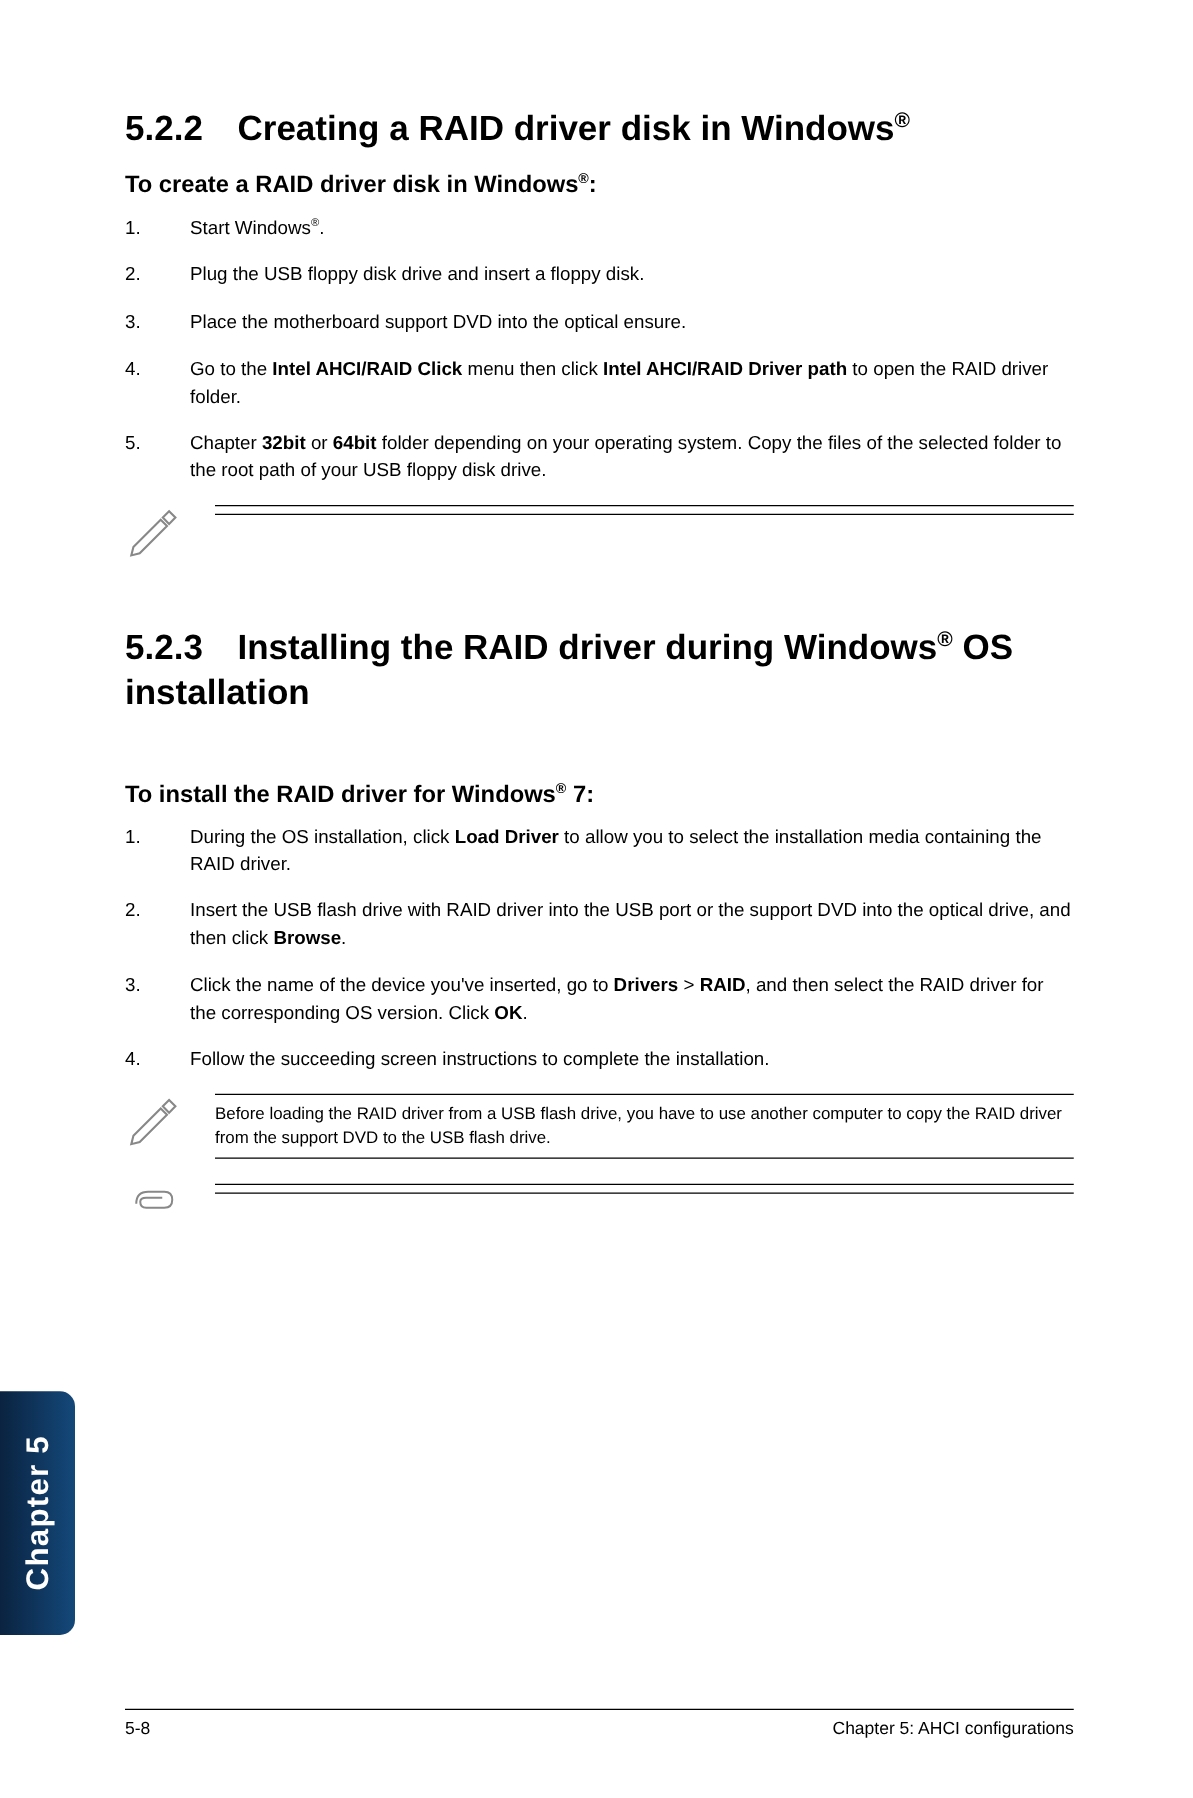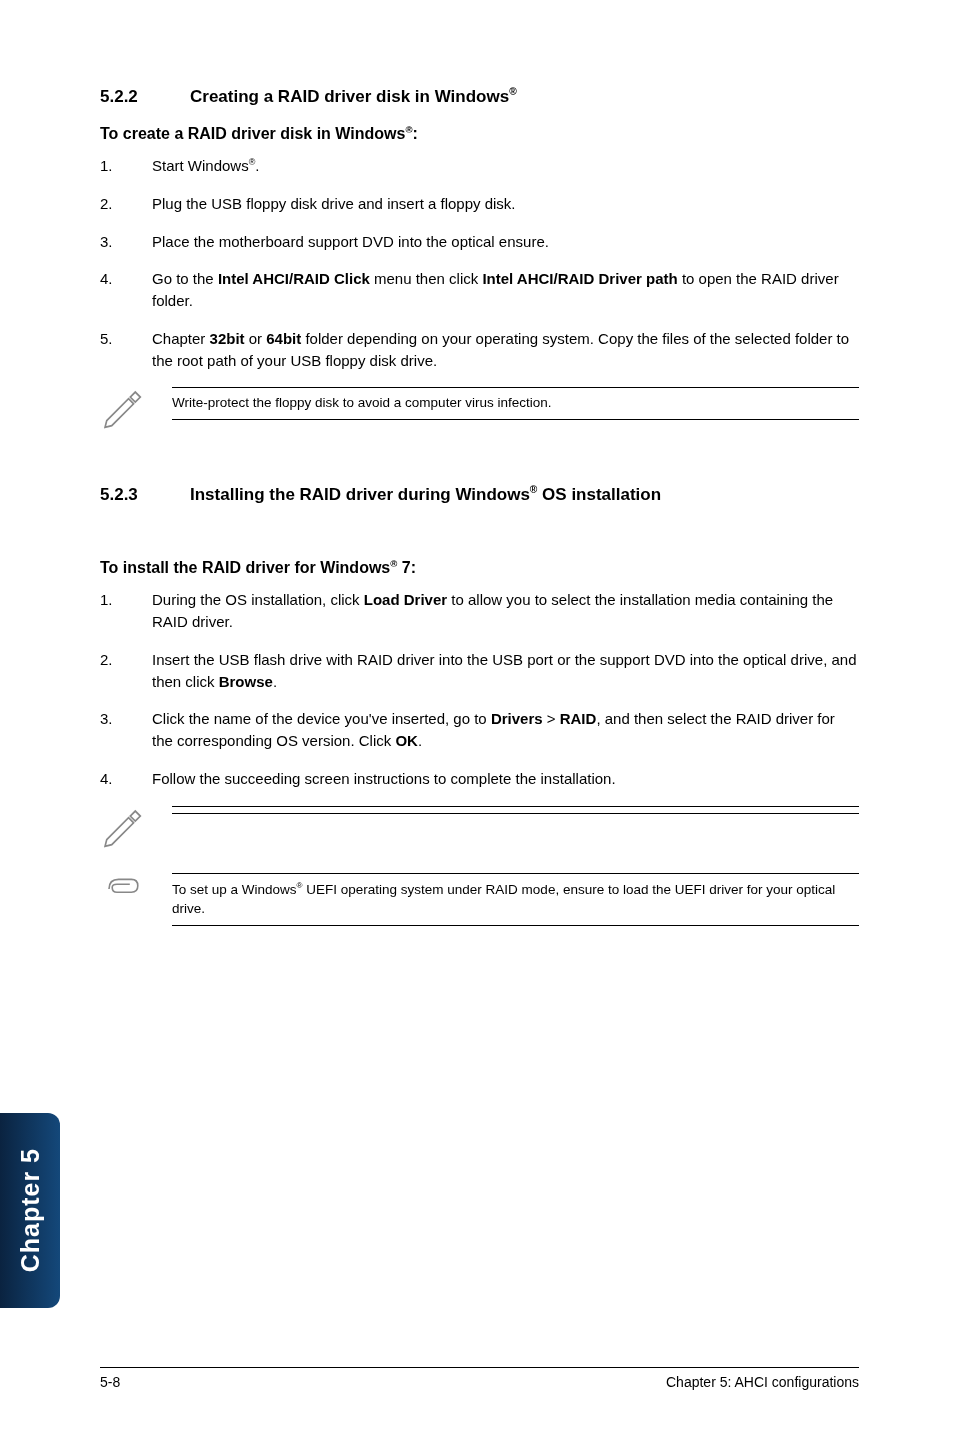--- a/index.html
+++ b/index.html
@@ -6,28 +6,28 @@
     body {
       width: 954px;
       height: 1438px;
       background: #fff;
       font-family: Arial, Helvetica, sans-serif;
       color: #000;
       position: relative;
       padding: 85px 95px 50px 100px;
     }
     .section-heading {
-      font-size: 17px;
+      font-size: 28px;
       font-weight: bold;
       margin-bottom: 10px;
       line-height: 1.3;
     }
     .section-heading .num { display: inline-block; width: 90px; }
     .sub-bold {
-      font-size: 16px;
+      font-size: 19px;
       font-weight: bold;
       margin-bottom: 12px;
       margin-top: 16px;
     }
     sup { font-size: 0.6em; vertical-align: super; }
     .ol-row {
       display: flex;
       margin-bottom: 16px;
       font-size: 15px;
       line-height: 1.45;
@@ -114,21 +114,20 @@
 </div>
 
 <div class="note-block">
   <div class="note-icon">
     <svg class="pencil-svg" viewBox="0 0 50 50">
         <path d="M8 40 L34 14 L40 20 L14 46 L6 48 L8 40 Z M36 12 L42 6 L48 12 L42 18 Z" fill="none" stroke="#888" stroke-width="2"></path>
       </svg>
   </div>
   <div class="note-text-wrap">
     <hr class="note-hr">
-    <div>Write-protect the floppy disk to avoid a computer virus infection.</div>
     <hr class="note-hr-bottom">
   </div>
 </div>
 
 <div class="section-gap"></div>
 
 <div class="section-heading">
   <span class="num">5.2.3</span><span><span>Installing the RAID driver during Windows</span><sup>®</sup><span> OS installation</span></span>
 </div>
 
@@ -156,33 +155,33 @@
 </div>
 
 <div class="note-block">
   <div class="note-icon">
     <svg class="pencil-svg" viewBox="0 0 50 50">
         <path d="M8 40 L34 14 L40 20 L14 46 L6 48 L8 40 Z M36 12 L42 6 L48 12 L42 18 Z" fill="none" stroke="#888" stroke-width="2"></path>
       </svg>
   </div>
   <div class="note-text-wrap">
     <hr class="note-hr">
+    <div>Before loading the RAID driver from a USB flash drive, you have to use another computer to copy the RAID driver from the support DVD to the USB flash drive.</div>
     <hr class="note-hr-bottom">
   </div>
 </div>
 
 <div class="note-block">
   <div class="note-icon">
     <svg class="clip-svg" viewBox="0 0 50 40">
         <path d="M10 20 Q10 8 22 8 L38 8 Q46 8 46 16 Q46 24 38 24 L20 24 Q14 24 14 18 Q14 14 20 14 L36 14" fill="none" stroke="#888" stroke-width="2"></path>
       </svg>
   </div>
   <div class="note-text-wrap">
     <hr class="note-hr">
-    <div><span>To set up a Windows</span><sup>®</sup><span> UEFI operating system under RAID mode, ensure to load the UEFI driver for your optical drive.</span></div>
     <hr class="note-hr-bottom">
   </div>
 </div>
 
 <div class="side-tab">
   <div class="side-tab-text">Chapter 5</div>
 </div>
 
 <div class="footer">
   <span>5-8</span>

